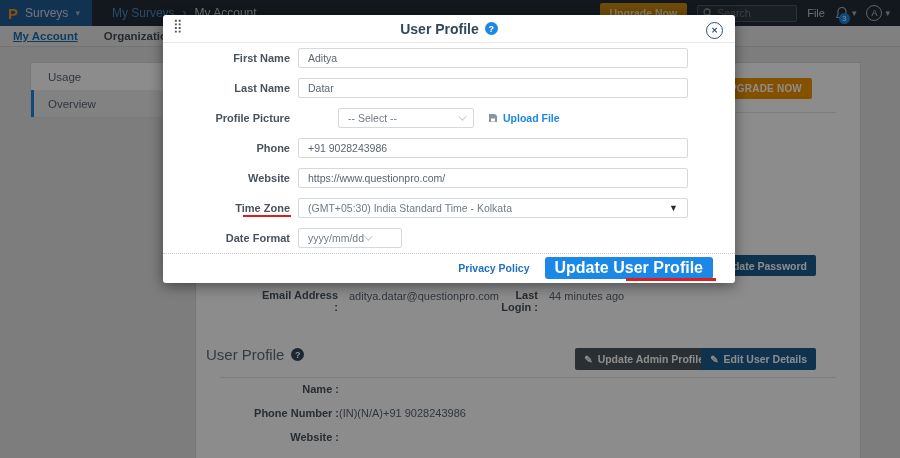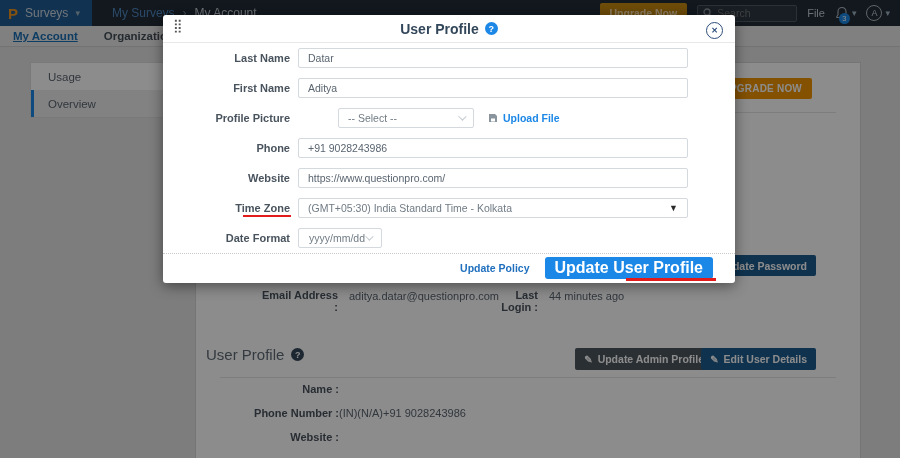--- a/index.html
+++ b/index.html
@@ -69,21 +69,21 @@
   .qhelp-blue { width:13px; height:13px; border-radius:50%; background:#1b87e6; color:#fff; font-size:9px; font-weight:bold; display:inline-flex; align-items:center; justify-content:center; cursor:pointer; }
   .m-close { position:absolute; right:12px; top:7px; width:17px; height:17px; border-radius:50%; border:1.5px solid #2e4d7b; color:#2e4d7b; font-size:8px; font-weight:bold; display:flex; align-items:center; justify-content:center; background:#fff; cursor:pointer; }
   .m-form { padding-top:0; }
   .mrow { height:30px; display:flex; align-items:center; }
   .mlabel { width:127px; text-align:right; font-size:11px; font-weight:bold; color:#49535d; flex:none; }
   .mctrl { margin-left:8px; display:flex; align-items:center; }
   .minput { width:390px; height:20px; border:1px solid #d4d9dd; border-radius:2px; padding:0 9px; font-size:10.5px; color:#5a6570; font-family:inherit; outline:none; }
   .msel { height:20px; border:1px solid #d4d9dd; border-radius:2px; padding:0 9px; font-size:10.5px; color:#707b85; display:flex; align-items:center; cursor:pointer; background:#fff; }
   .sel-pp { width:136px; justify-content:space-between;margin-left:40px; }
   .sel-tz { width:390px; justify-content:space-between; color:#707b85; }
-  .sel-df { width:84px; justify-content:center; }
+  .sel-df { width:104px; justify-content:flex-start; }
   .chev { width:6px; height:6px; border-right:1.5px solid #c2c9ce; border-bottom:1.5px solid #c2c9ce; transform:rotate(45deg) translateY(-2px); }
   .tz-caret { color:#2b2b2b; font-size:9px; }
   .upload-link { margin-left:14px; display:flex; align-items:center; gap:5px; color:#1b87e6; font-size:10.5px; font-weight:bold; cursor:pointer; }
   .m-footer { height:29px; border-top:1px dotted #c9c9c9; display:flex; align-items:center; justify-content:flex-end; gap:15px; padding-right:22px; }
   .privacy { color:#1f6fbe; font-size:10.5px; font-weight:bold; cursor:pointer; }
   .update-profile { position:relative; background:#1b87e6; border:0; border-radius:3px; color:#fff; font-size:16px; font-weight:bold; height:22px; padding:0 10px; font-family:inherit; cursor:pointer; }
   .annot { position:absolute; background:#e21b1b; z-index:30; }
   .annot-tz { left:80px; top:200px; width:48px; height:2px; }
   .annot-btn { left:463px; top:263px; width:90px; height:3px; }
 </style>
@@ -194,29 +194,29 @@
       <span class="drag-handle">⣿</span>
       <div class="m-title-wrap">
         <span class="m-title">User Profile</span>
         <span class="qhelp-blue">?</span>
       </div>
       <button class="m-close">✕</button>
     </div>
 
     <div class="m-form">
       <div class="mrow">
+        <label class="mlabel">First Name</label>
+        <div class="mctrl">
+            <input class="minput" value="Aditya" style="">
+          </div>
+      </div>
+      <div class="mrow">
         <label class="mlabel">Last Name</label>
         <div class="mctrl">
             <input class="minput" value="Datar" style="">
-          </div>
-      </div>
-      <div class="mrow">
-        <label class="mlabel">First Name</label>
-        <div class="mctrl">
-            <input class="minput" value="Aditya" style="">
           </div>
       </div>
       <div class="mrow">
         <label class="mlabel">Profile Picture</label>
         <div class="mctrl">
           <div class="msel sel-pp">
             <span>-- Select --</span>
             <span class="chev"></span>
           </div>
           <span class="upload-link">
@@ -254,21 +254,21 @@
         <div class="mctrl">
           <div class="msel sel-df">
             <span>yyyy/mm/dd</span>
             <span class="chev"></span>
           </div>
         </div>
       </div>
     </div>
 
     <div class="m-footer">
-      <span class="privacy">Update Policy</span>
+      <span class="privacy">Privacy Policy</span>
       <button class="update-profile">Update User Profile</button>
     </div>
 
     <div class="annot annot-tz"></div>
     <div class="annot annot-btn"></div>
   </div>
 
 </div>
 
 </body></html>

